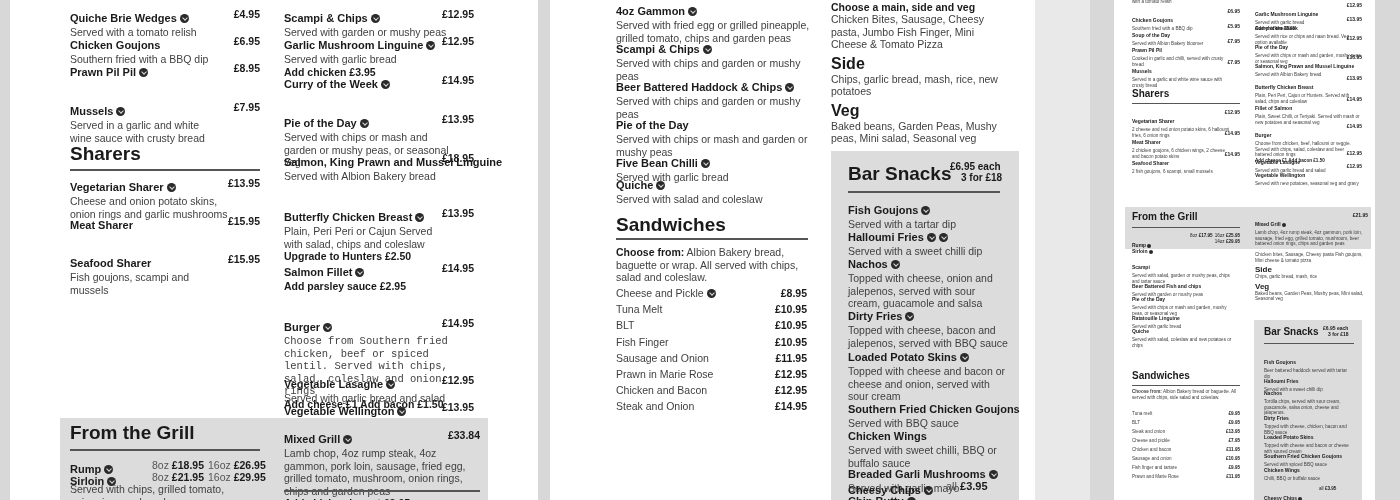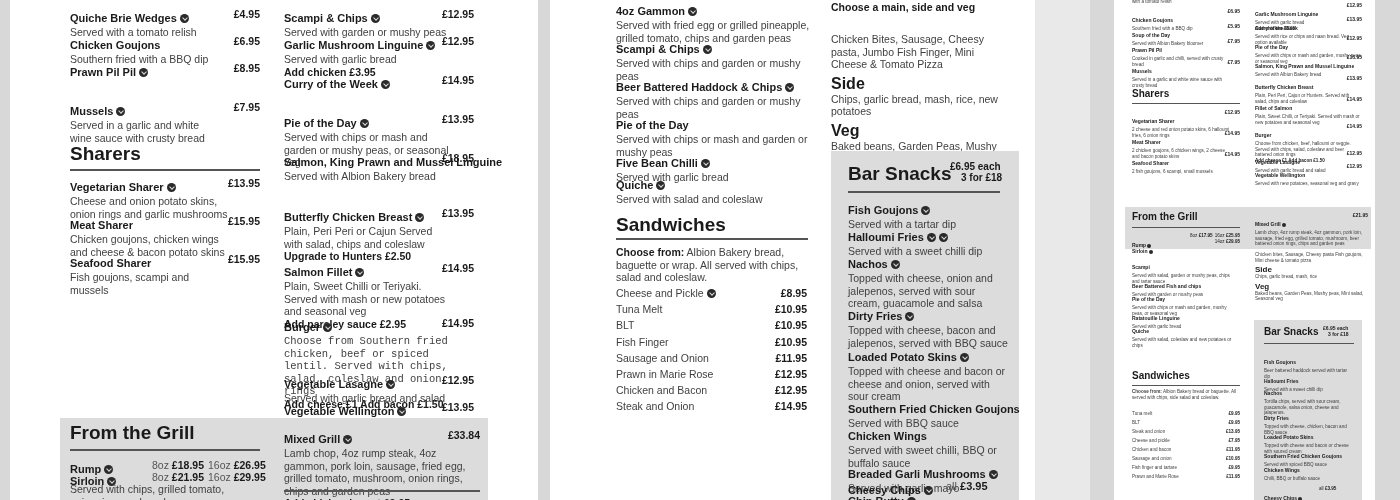--- a/index.html
+++ b/index.html
@@ -43,32 +43,32 @@
   <div id="p1-starters">
       <div class="item" style="left: 60px; top: 8px; width: 190px;"><span class="name">Quiche Brie Wedges</span><span class="dot"></span><span class="price">£4.95</span><div class="desc" style="width: 150px;">Served with a tomato relish</div></div>
       <div class="item" style="left: 60px; top: 35px; width: 190px;"><span class="name">Chicken Goujons</span><span class="price">£6.95</span><div class="desc" style="width: 150px;">Southern fried with a BBQ dip</div></div>
       <div class="item" style="left: 60px; top: 62px; width: 190px;"><span class="name">Prawn Pil Pil</span><span class="dot"></span><span class="price">£8.95</span></div>
       <div class="item" style="left: 60px; top: 101px; width: 190px;"><span class="name">Mussels</span><span class="dot"></span><span class="price">£7.95</span><div class="desc" style="width: 150px;">Served in a garlic and white wine sauce with crusty bread</div></div>
     </div>
   <div class="h2" style="left:60px;top:143px;">Sharers</div>
   <div class="rule" style="left:60px;top:169px;width:190px;"></div>
   <div id="p1-sharers">
       <div class="item" style="left: 60px; top: 177px; width: 190px;"><span class="name">Vegetarian Sharer</span><span class="dot"></span><span class="price">£13.95</span><div class="desc" style="width: 160px;">Cheese and onion potato skins, onion rings and garlic mushrooms</div></div>
-      <div class="item" style="left: 60px; top: 215px; width: 190px;"><span class="name">Meat Sharer</span><span class="price">£15.95</span><div class="desc" style="width: 160px;">Chicken goujons, chicken wings and cheese &amp; bacon potato skins</div></div>
+      <div class="item" style="left: 60px; top: 215px; width: 190px;"><span class="name">Meat Sharer</span><span class="price">£15.95</span></div>
       <div class="item" style="left: 60px; top: 253px; width: 190px;"><span class="name">Seafood Sharer</span><span class="price">£15.95</span><div class="desc" style="width: 160px;">Fish goujons, scampi and mussels</div></div>
     </div>
 
   <div id="p1-mains">
       <div class="item" style="left: 274px; top: 8px; width: 190px;"><span class="name">Scampi &amp; Chips</span><span class="dot"></span><span class="price">£12.95</span><div class="desc" style="width: 165px;">Served with garden or mushy peas</div></div>
       <div class="item" style="left: 274px; top: 35px; width: 190px;"><span class="name">Garlic Mushroom Linguine</span><span class="dot"></span><span class="price">£12.95</span><div class="desc" style="width: 165px;">Served with garlic bread</div><div class="extra">Add chicken £3.95</div></div>
       <div class="item" style="left: 274px; top: 74px; width: 190px;"><span class="name">Curry of the Week</span><span class="dot"></span><span class="price">£14.95</span></div>
       <div class="item" style="left: 274px; top: 113px; width: 190px;"><span class="name">Pie of the Day</span><span class="dot"></span><span class="price">£13.95</span><div class="desc" style="width: 165px;">Served with chips or mash and garden or mushy peas, or seasonal veg</div></div>
       <div class="item" style="left: 274px; top: 152px; width: 190px;"><span class="name">Salmon, King Prawn and Mussel Linguine</span><span class="price">£18.95</span><div class="desc" style="width: 165px;">Served with Albion Bakery bread</div></div>
       <div class="item" style="left: 274px; top: 207px; width: 190px;"><span class="name">Butterfly Chicken Breast</span><span class="dot"></span><span class="price">£13.95</span><div class="desc" style="width: 165px;">Plain, Peri Peri or Cajun Served with salad, chips and coleslaw</div><div class="extra">Upgrade to Hunters £2.50</div></div>
-      <div class="item" style="left: 274px; top: 262px; width: 190px;"><span class="name">Salmon Fillet</span><span class="dot"></span><span class="price">£14.95</span><div class="desc" style="width: 165px;">Plain, Sweet Chilli or Teriyaki. Served with mash or new potatoes and seasonal veg</div><div class="extra">Add parsley sauce £2.95</div></div>
+      <div class="item" style="left: 274px; top: 262px; width: 190px;"><span class="name">Salmon Fillet</span><span class="dot"></span><span class="price">£14.95</span><div class="extra">Add parsley sauce £2.95</div></div>
       <div class="item" style="left: 274px; top: 317px; width: 190px;"><span class="name">Burger</span><span class="dot"></span><span class="price">£14.95</span><div class="desc" style="width: 165px; font-family: Liberation Mono, monospace;">Choose from Southern fried chicken, beef or spiced lentil. Served with chips, salad, coleslaw and onion rings</div><div class="extra">Add cheese £1   Add bacon £1.50</div></div>
       <div class="item" style="left: 274px; top: 374px; width: 190px;"><span class="name">Vegetable Lasagne</span><span class="dot"></span><span class="price">£12.95</span><div class="desc" style="width: 165px;">Served with garlic bread and salad</div></div>
       <div class="item" style="left: 274px; top: 401px; width: 190px;"><span class="name">Vegetable Wellington</span><span class="dot"></span><span class="price">£13.95</span><div class="desc" style="width: 165px;">Served with chips or new potatoes and seasonal veg</div></div>
     </div>
 
   <div class="grey" style="left:50px;top:418px;width:428px;height:90px;"></div>
   <div class="h2" style="left:60px;top:422px;">From the Grill</div>
   <div class="rule" style="left:60px;top:449px;width:190px;"></div>
   <div id="p1-steaks">
       <div class="item" style="left: 60px; top: 459px; width: 190px;"><span class="name">Rump</span><span class="dot"></span><span style="position: absolute; left: 82px; top: 0px; font-size: 10.5px; color: rgb(85, 85, 85); white-space: nowrap;"><span>8oz</span> <b style="color: rgb(26, 26, 26); margin-right: 4px;">£18.95</b><span>16oz</span> <b style="color: rgb(26, 26, 26);">£26.95</b></span></div>
@@ -104,21 +104,21 @@
       <div class="sand-row" style="left: 66px; top: 319.4px; width: 191px;"><span>BLT</span><span class="p">£10.95</span></div>
       <div class="sand-row" style="left: 66px; top: 335.6px; width: 191px;"><span>Fish Finger</span><span class="p">£10.95</span></div>
       <div class="sand-row" style="left: 66px; top: 351.8px; width: 191px;"><span>Sausage and Onion</span><span class="p">£11.95</span></div>
       <div class="sand-row" style="left: 66px; top: 368px; width: 191px;"><span>Prawn in Marie Rose</span><span class="p">£12.95</span></div>
       <div class="sand-row" style="left: 66px; top: 384.2px; width: 191px;"><span>Chicken and Bacon</span><span class="p">£12.95</span></div>
       <div class="sand-row" style="left: 66px; top: 400.4px; width: 191px;"><span>Steak and Onion</span><span class="p">£14.95</span></div>
     </div>
 
   <div class="item" style="left:281px;top:1px;width:210px;">
     <div class="name" style="font-size:10.5px;">Choose a main, side and veg</div>
-    <div class="desc" style="width:160px;margin-top:20px;">Chicken Bites, Sausage, Cheesy pasta, Jumbo Fish Finger, Mini Cheese &amp; Tomato Pizza</div>
+    <div class="desc" style="width:160px;">Chicken Bites, Sausage, Cheesy pasta, Jumbo Fish Finger, Mini Cheese &amp; Tomato Pizza</div>
     <div class="h2" style="position:static;font-size:16px;margin-top:4px;">Side</div>
     <div class="desc">Chips, garlic bread, mash, rice, new potatoes</div>
     <div class="h2" style="position:static;font-size:16px;margin-top:4px;">Veg</div>
     <div class="desc" style="width:190px;">Baked beans, Garden Peas, Mushy peas, Mini salad, Seasonal veg</div>
   </div>
 
   <div class="grey" style="left:281px;top:151px;width:188px;height:360px;"></div>
   <div class="h2" style="left:298px;top:163px;">Bar Snacks</div>
   <div class="name" style="position:absolute;left:400px;top:161px;font-size:10px;">£6.95 each</div>
   <div class="name" style="position:absolute;left:411px;top:172px;font-size:10px;">3 for £18</div>

